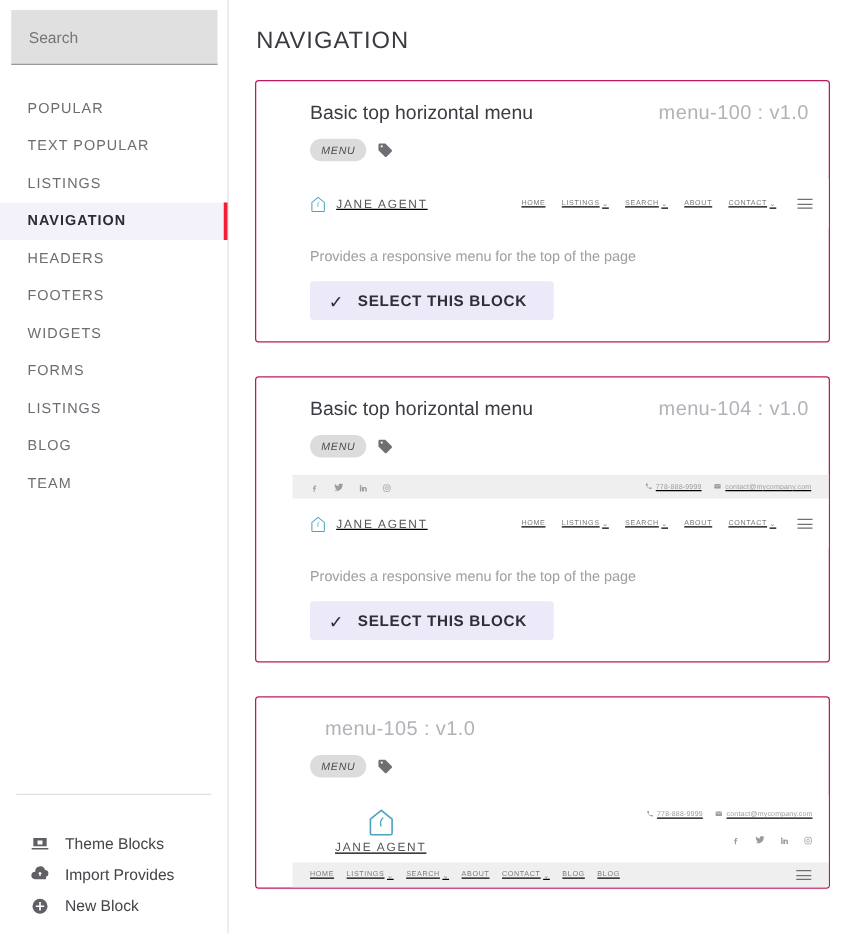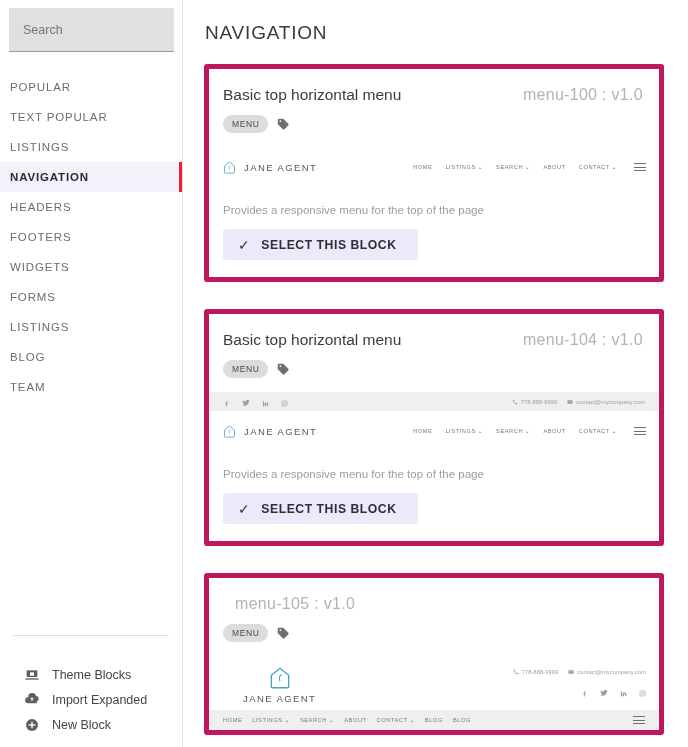--- a/index.html
+++ b/index.html
@@ -35,21 +35,21 @@
     font-family: "Liberation Sans", sans-serif;
     outline: none;
   }
   .search-box::placeholder { color: #767676; }
 
   .nav-list { margin-top: 20px; flex: 0 0 auto; }
   .nav-item {
     height: 30px;
     display: flex;
     align-items: center;
-    padding-left: 10px;
+    padding-left: 22px;
     font-size: 11.5px;
     letter-spacing: 0.85px;
     color: #6c6c72;
     cursor: pointer;
     position: relative;
   }
   .nav-item.active {
     background: #f3f2fb;
     color: #2b2b33;
     font-weight: bold;
@@ -93,49 +93,51 @@
     padding: 0 24px 0 21px;
   }
   .page-title {
     font-size: 19px;
     color: #3a3a42;
     letter-spacing: 0.8px;
     padding: 22px 0 20px 1px;
   }
 
   .card {
-    border: 5px solid #be185d;
+    border: 1px solid #be185d;
     border-radius: 3px;
     background: #fff;
     margin-bottom: 27px;
     overflow: hidden;
     box-shadow: 0 1px 1px rgba(0,0,0,0.03);
+    padding-left: 29px;
   }
   .card-head {
     padding: 17px 16px 0 14px;
     display: flex;
     justify-content: space-between;
     align-items: baseline;
   }
   .card-title { font-size: 15.5px; color: #3b3b43; }
   .card-version { font-size: 16px; color: #b2b2b8; letter-spacing: 0.3px; margin-left: 12px; }
 
   .tag-row { display: flex; align-items: center; padding: 11px 0 0 14px; gap: 8px; }
   .pill {
     background: #dcdcdc;
     color: #4a4a50;
     border-radius: 11px;
     font-size: 8.5px;
     letter-spacing: 0.6px;
     padding: 4px 9px 4px 9px;
+    font-style: italic;
   }
   .tag-icon { color: #6e6e74; display: flex; align-items: center; }
 
   
-  .preview { margin-top: 14px; }
+  .preview { margin-top: 14px; text-decoration: underline; }
   .pv-topbar {
     background: #efefef;
     height: 19px;
     display: flex;
     align-items: center;
     justify-content: space-between;
     padding: 0 14px 0 14px;
     border-top: 1px solid #ececec;
   }
   .pv-social { display: flex; gap: 12px; color: #9b9b9b; align-items: center; }
@@ -274,21 +276,21 @@
         <span>Theme Blocks</span>
       </div>
       <div class="footer-item">
         <span class="fi-icon">
           <svg width="16" height="16" viewBox="0 0 24 24" fill="currentColor">
               <path d="M19 14a4 4 0 0 0-.9-7.9A6 6 0 0 0 6.3 8 4.5 4.5 0 0 0 6 17h13a3 3 0 0 0 0-3z"></path>
               <path fill="#fff" d="M11 9h2v4h-2z"></path>
               <path fill="#fff" d="M9.5 10.5 12 8l2.5 2.5z"></path>
             </svg>
         </span>
-        <span>Import Expanded</span>
+        <span>Import Provides</span>
       </div>
       <div class="footer-item">
         <span class="fi-icon">
           <svg width="16" height="16" viewBox="0 0 24 24" fill="currentColor">
               <circle cx="12" cy="12" r="9"></circle>
               <path fill="#fff" d="M11 7h2v10h-2z"></path>
               <path fill="#fff" d="M7 11h10v2H7z"></path>
             </svg>
         </span>
         <span>New Block</span>

